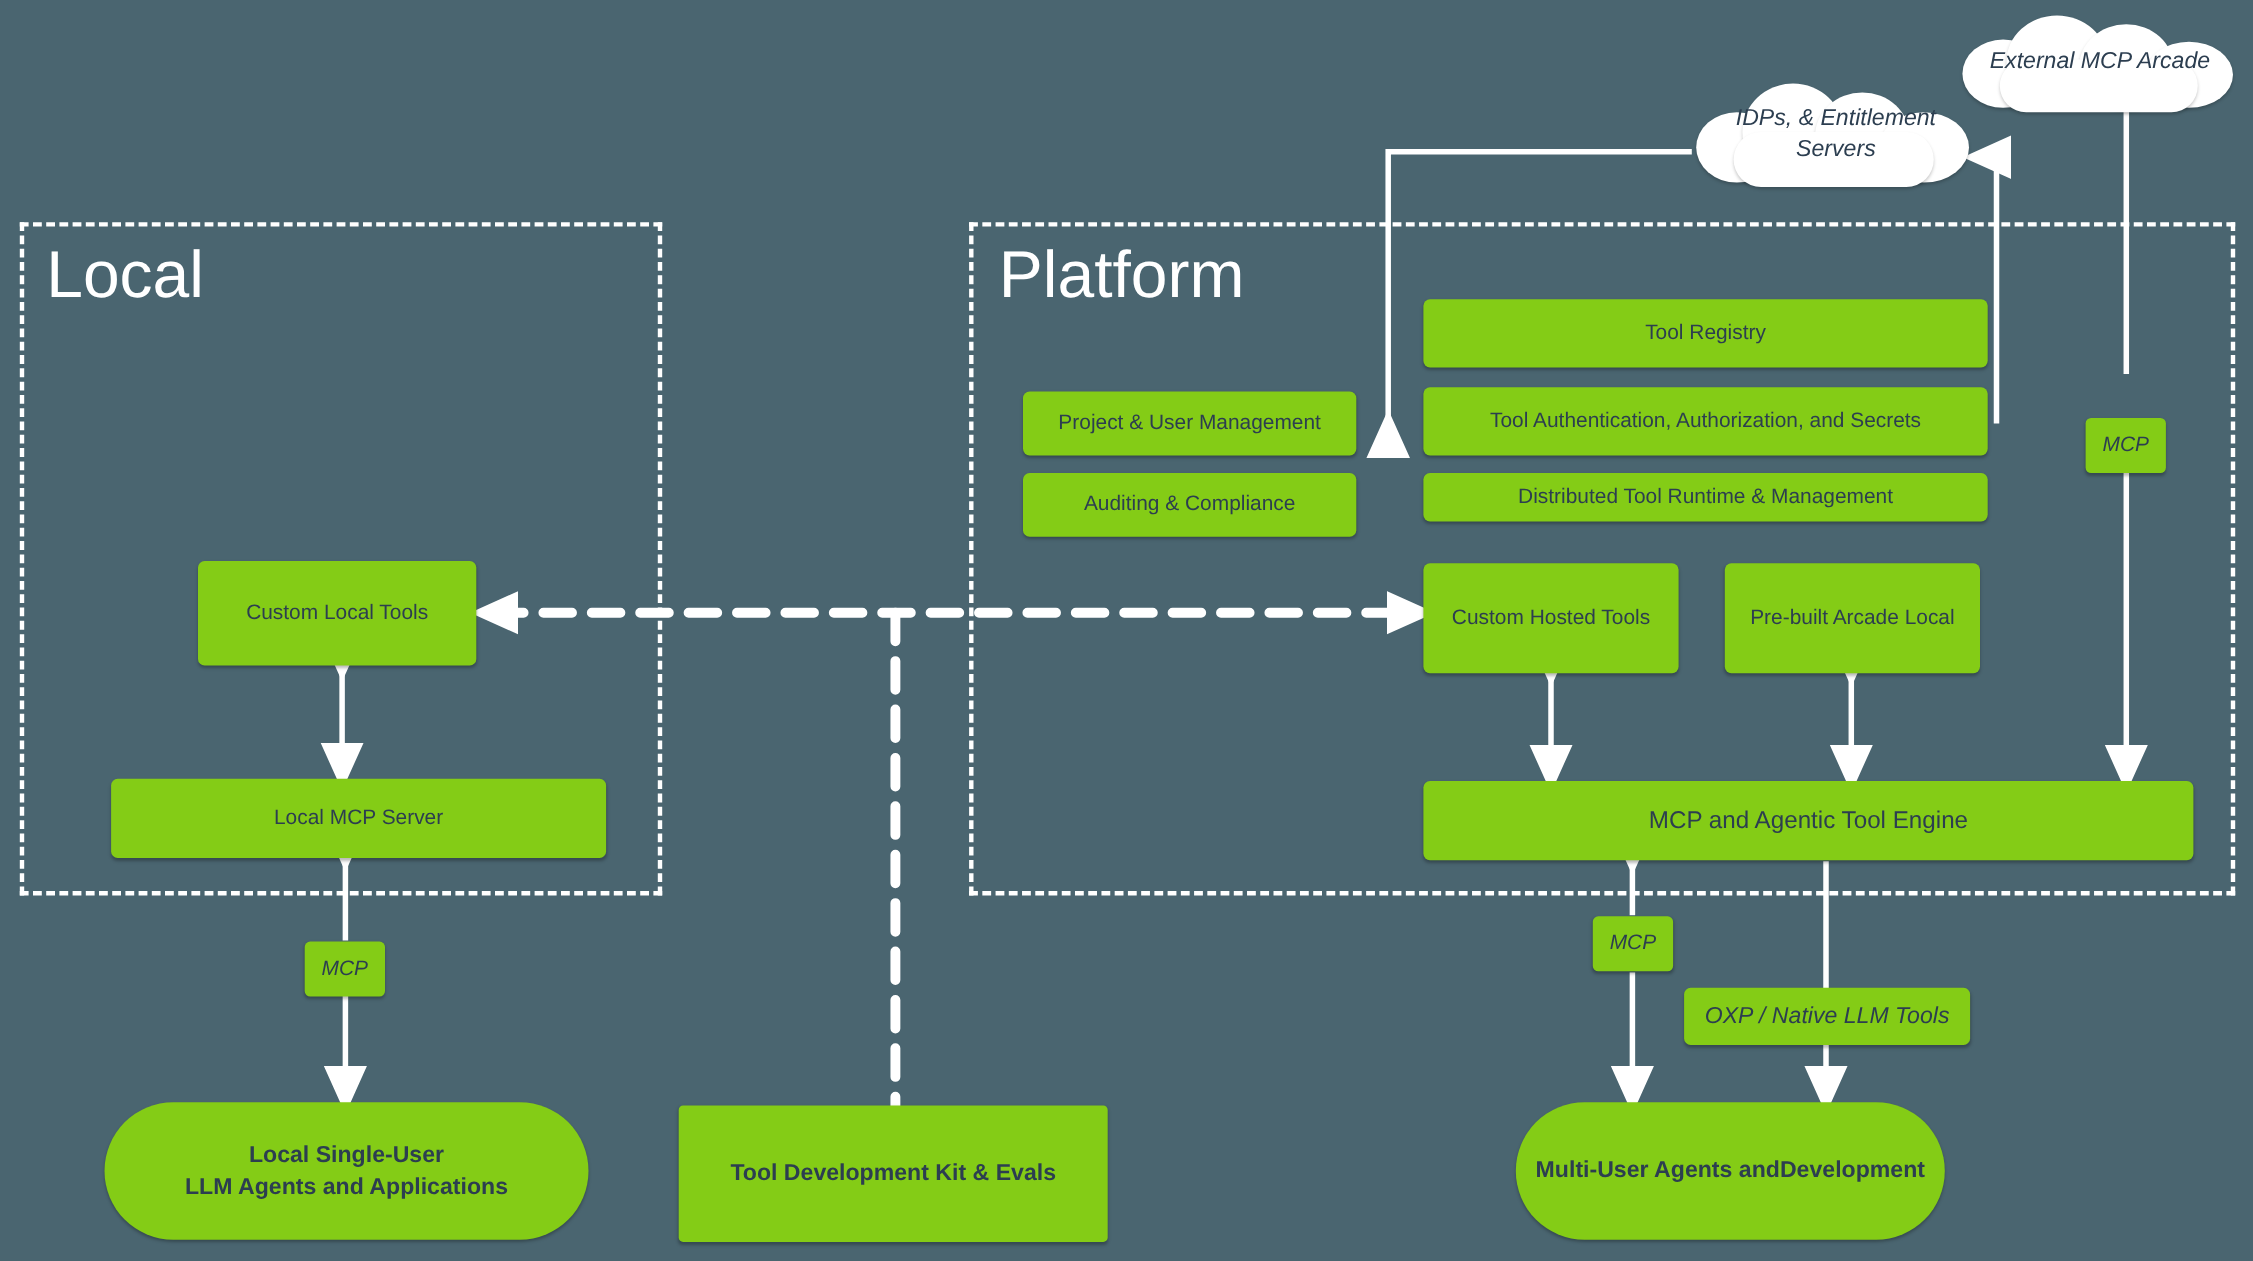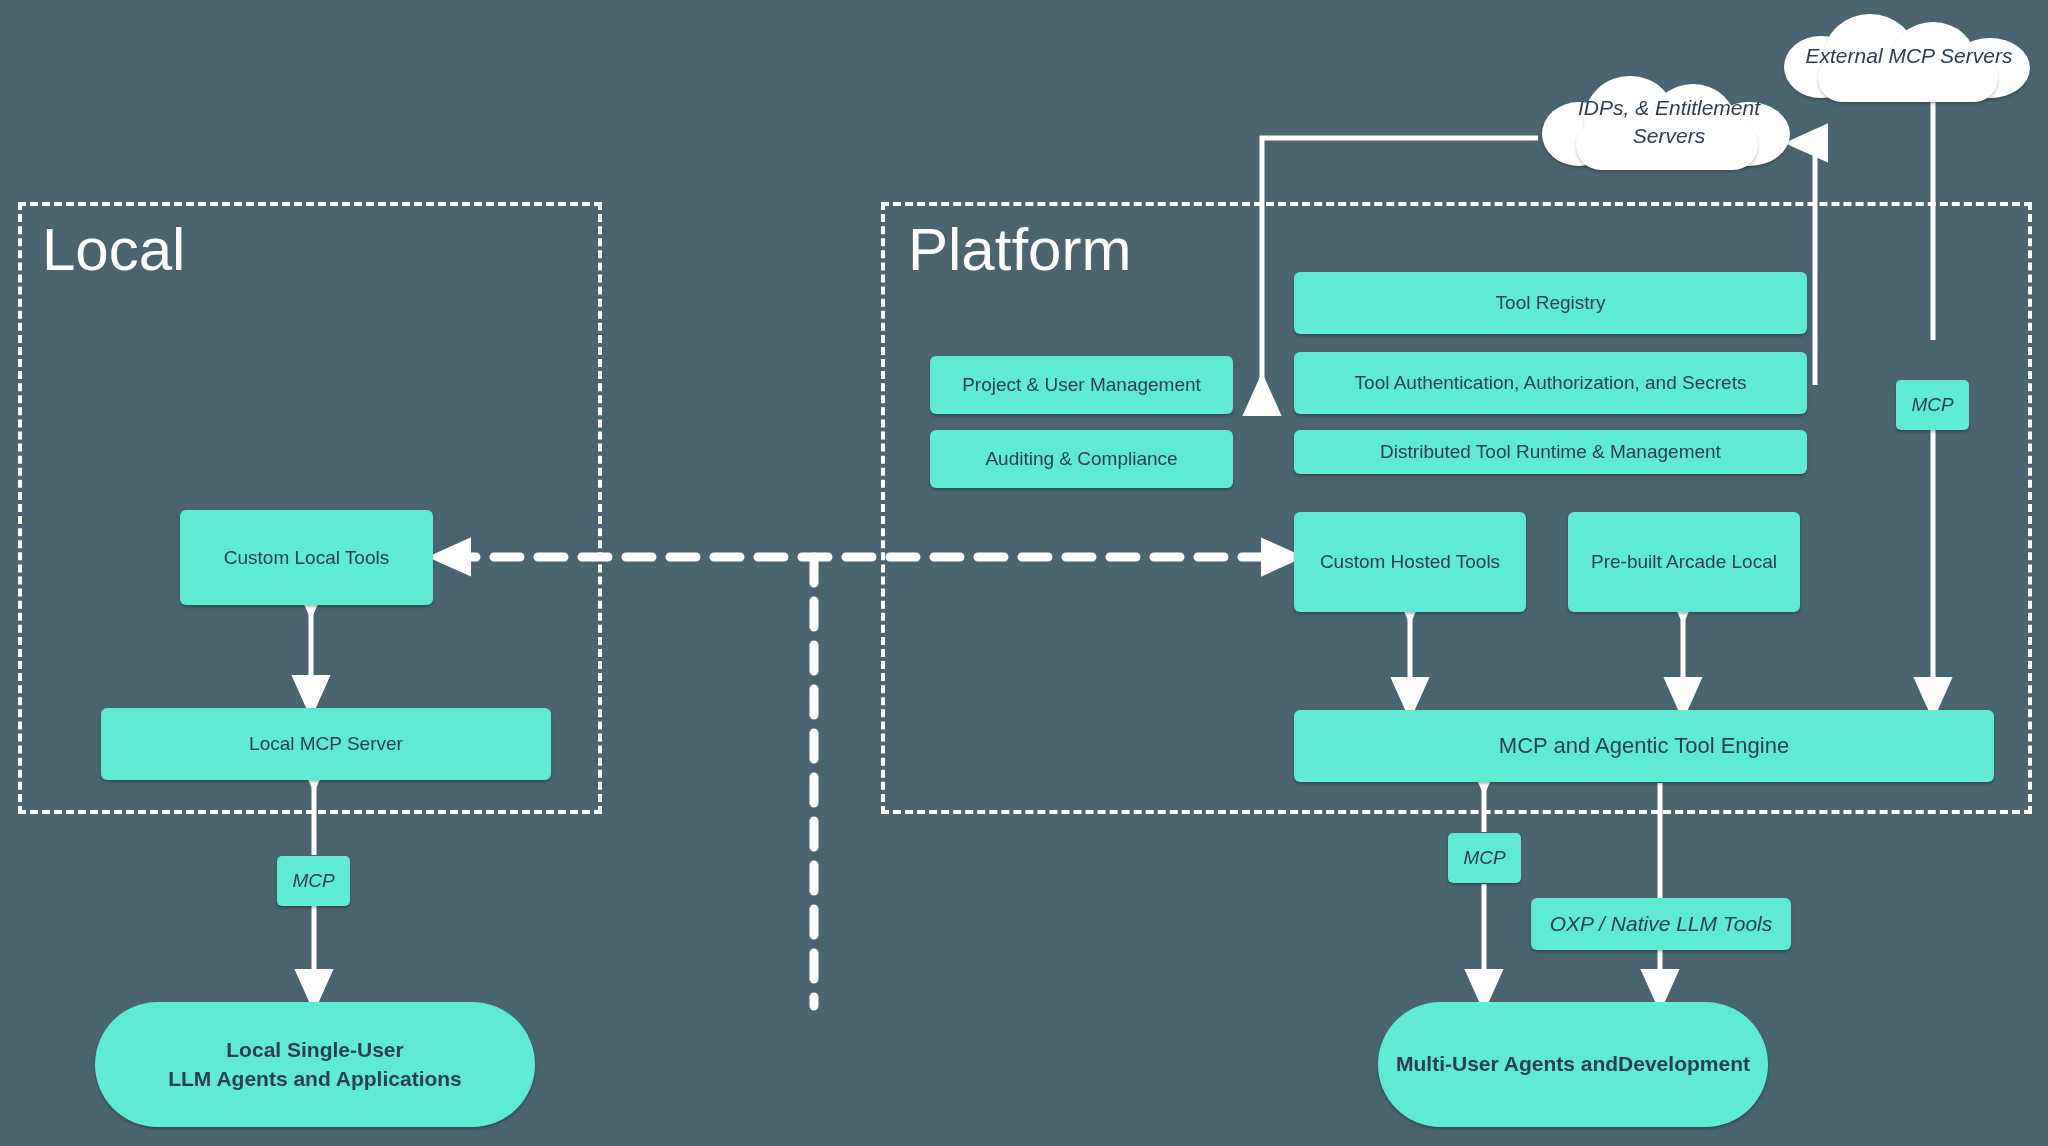--- a/index.html
+++ b/index.html
@@ -23,21 +23,21 @@
     color:#ffffff;
     font-size:60px;
     font-weight:400;
     letter-spacing:0px;
     white-space:nowrap;
   }
 
   
   .node{
     position:absolute;
-    background:#5eead4;
+    background:#84cc16;
     color:#2c3e50;
     border-radius:6px;
     display:flex;
     align-items:center;
     justify-content:center;
     text-align:center;
     font-size:19px;
     line-height:1.35;
     box-sizing:border-box;
     box-shadow:0 2px 3px rgba(0,0,0,.28);
@@ -125,21 +125,21 @@
   <div class="zone-title" style="left:908px;top:215px;">Platform</div>
 
   <div class="cloud" style="left:1778px;top:10px;width:262px;height:92px;">
     <div class="blobs">
       <i style="left:6px;top:26px;width:74px;height:62px;"></i>
       <i style="left:46px;top:4px;width:92px;height:84px;"></i>
       <i style="left:112px;top:12px;width:86px;height:78px;"></i>
       <i style="left:172px;top:28px;width:80px;height:60px;"></i>
       <i style="left:40px;top:44px;width:180px;height:48px;border-radius:28px;"></i>
     </div>
-    <span class="cloudtext">External MCP Servers</span>
+    <span class="cloudtext">External MCP Arcade</span>
   </div>
 
   <div class="cloud" style="left:1540px;top:72px;width:258px;height:100px;">
     <div class="blobs">
       <i style="left:2px;top:30px;width:74px;height:64px;"></i>
       <i style="left:44px;top:4px;width:92px;height:88px;"></i>
       <i style="left:110px;top:12px;width:86px;height:80px;"></i>
       <i style="left:168px;top:30px;width:82px;height:64px;"></i>
       <i style="left:36px;top:48px;width:182px;height:50px;border-radius:28px;"></i>
     </div>
@@ -175,19 +175,20 @@
 
   <div class="node small italic" style="left:1448px;top:833px;width:73px;height:50px;">MCP</div>
 
   <div class="node italic" style="left:1531px;top:898px;width:260px;height:52px;">OXP / Native LLM Tools</div>
 
   <div class="node bold pill" style="left:95px;top:1002px;width:440px;height:125px;flex-direction:column;">
     <span>Local Single-User</span>
     <span>LLM Agents and Applications</span>
   </div>
 
+  <div class="node bold" style="left:617px;top:1005px;width:390px;height:124px;border-radius:4px;">Tool Development Kit &amp; Evals</div>
 
   <div class="node bold pill" style="left:1378px;top:1002px;width:390px;height:125px;">
     <span>Multi-User Agents and</span>
     <span>Development</span>
   </div>
 
 </div>
 
 </body></html>

